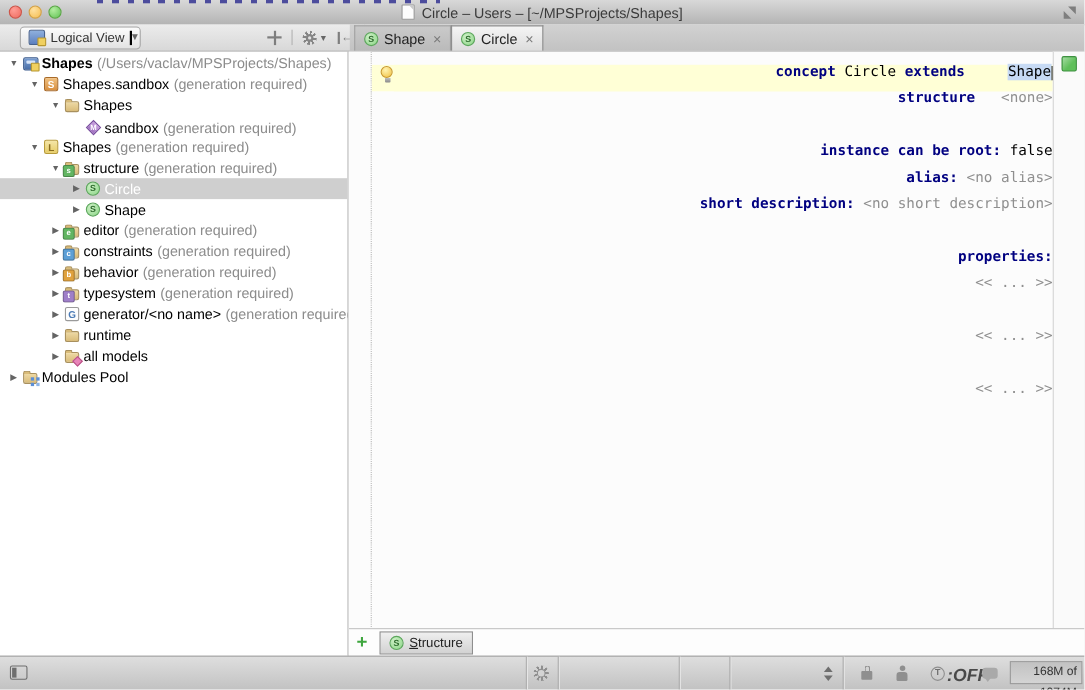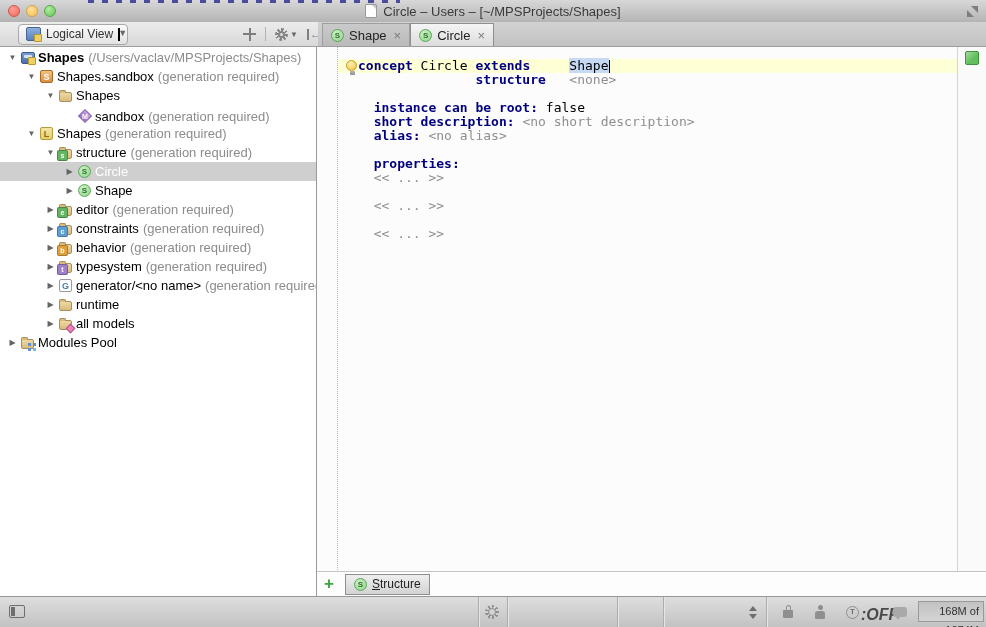--- a/index.html
+++ b/index.html
@@ -104,21 +104,21 @@
       linear-gradient(#5c8fd6,#5c8fd6) 0 0/3px 3px no-repeat,
       linear-gradient(#5c8fd6,#5c8fd6) 5px 0/3px 3px no-repeat,
       linear-gradient(#5c8fd6,#5c8fd6) 0 5px/3px 3px no-repeat,
       linear-gradient(#8cb4e8,#8cb4e8) 5px 5px/3px 3px no-repeat;}
   
   .editor{position:absolute;left:317px;right:0;top:47px;bottom:31px;background:#fcfcfc;}
   .ed-body{position:absolute;left:0;right:0;top:0;bottom:24px;display:flex;}
   .gutter{flex:0 0 20px;border-right:1px dotted #b8b8b8;background:#fcfcfc;}
   .ed-content{flex:1 1 auto;position:relative;overflow:hidden;padding:12px 0 0 20px;
     font-family:"DejaVu Sans Mono",monospace;font-size:13px;color:#000;}
-  .line{height:14px;line-height:14px;white-space:pre;}
+  .line{height:24px;line-height:14px;white-space:pre;text-align:right;}
   .line.hl{background:var(--cur-line,#ffffd6);box-shadow:-21px 0 0 var(--cur-line,#ffffd6);}
   .tok-kw{color:var(--kw,#000080);font-weight:bold;}
   .tok-id{color:#000;}
   .tok-sp{color:#000;}
   .tok-ph{color:var(--ph,#8f8f8f);}
   .tok-sel{color:#000;background:var(--sel,#c7daf4);}
   .caret{display:inline-block;width:1.5px;height:13px;background:#000;vertical-align:text-bottom;}
   .bulb{position:absolute;left:8px;top:13px;width:11px;height:11px;border-radius:50%;
     background:radial-gradient(circle at 40% 30%,#fff3b0,#f0c040);border:1px solid #c89830;box-sizing:border-box;}
   .bulb::after{content:"";position:absolute;left:2.5px;top:10px;width:5px;height:4px;
@@ -357,22 +357,22 @@
   <div class="editor">
     <div class="ed-body">
       <div class="gutter"></div>
       <div class="ed-content">
         <span class="bulb"></span>
         <div>
             <div class="line hl"><span class="tok-kw">concept</span><span class="tok-id"> Circle </span><span class="tok-kw">extends</span><span class="tok-sp">     </span><span class="tok-sel">Shape</span><span class="caret"></span></div>
             <div class="line"><span class="tok-sp">               </span><span class="tok-kw">structure</span><span class="tok-sp">   </span><span class="tok-ph">&lt;none&gt;</span></div>
             <div class="line"></div>
             <div class="line"><span class="tok-sp">  </span><span class="tok-kw">instance can be root:</span><span class="tok-sp"> </span><span class="tok-id">false</span></div>
+            <div class="line"><span class="tok-sp">  </span><span class="tok-kw">alias:</span><span class="tok-sp"> </span><span class="tok-ph">&lt;no alias&gt;</span></div>
             <div class="line"><span class="tok-sp">  </span><span class="tok-kw">short description:</span><span class="tok-sp"> </span><span class="tok-ph">&lt;no short description&gt;</span></div>
-            <div class="line"><span class="tok-sp">  </span><span class="tok-kw">alias:</span><span class="tok-sp"> </span><span class="tok-ph">&lt;no alias&gt;</span></div>
             <div class="line"></div>
             <div class="line"><span class="tok-sp">  </span><span class="tok-kw">properties:</span></div>
             <div class="line"><span class="tok-sp">  </span><span class="tok-ph">&lt;&lt; ... &gt;&gt;</span></div>
             <div class="line"></div>
             <div class="line"><span class="tok-sp">  </span><span class="tok-ph">&lt;&lt; ... &gt;&gt;</span></div>
             <div class="line"></div>
             <div class="line"><span class="tok-sp">  </span><span class="tok-ph">&lt;&lt; ... &gt;&gt;</span></div>
           </div>
       </div>
       <div class="stripe">

